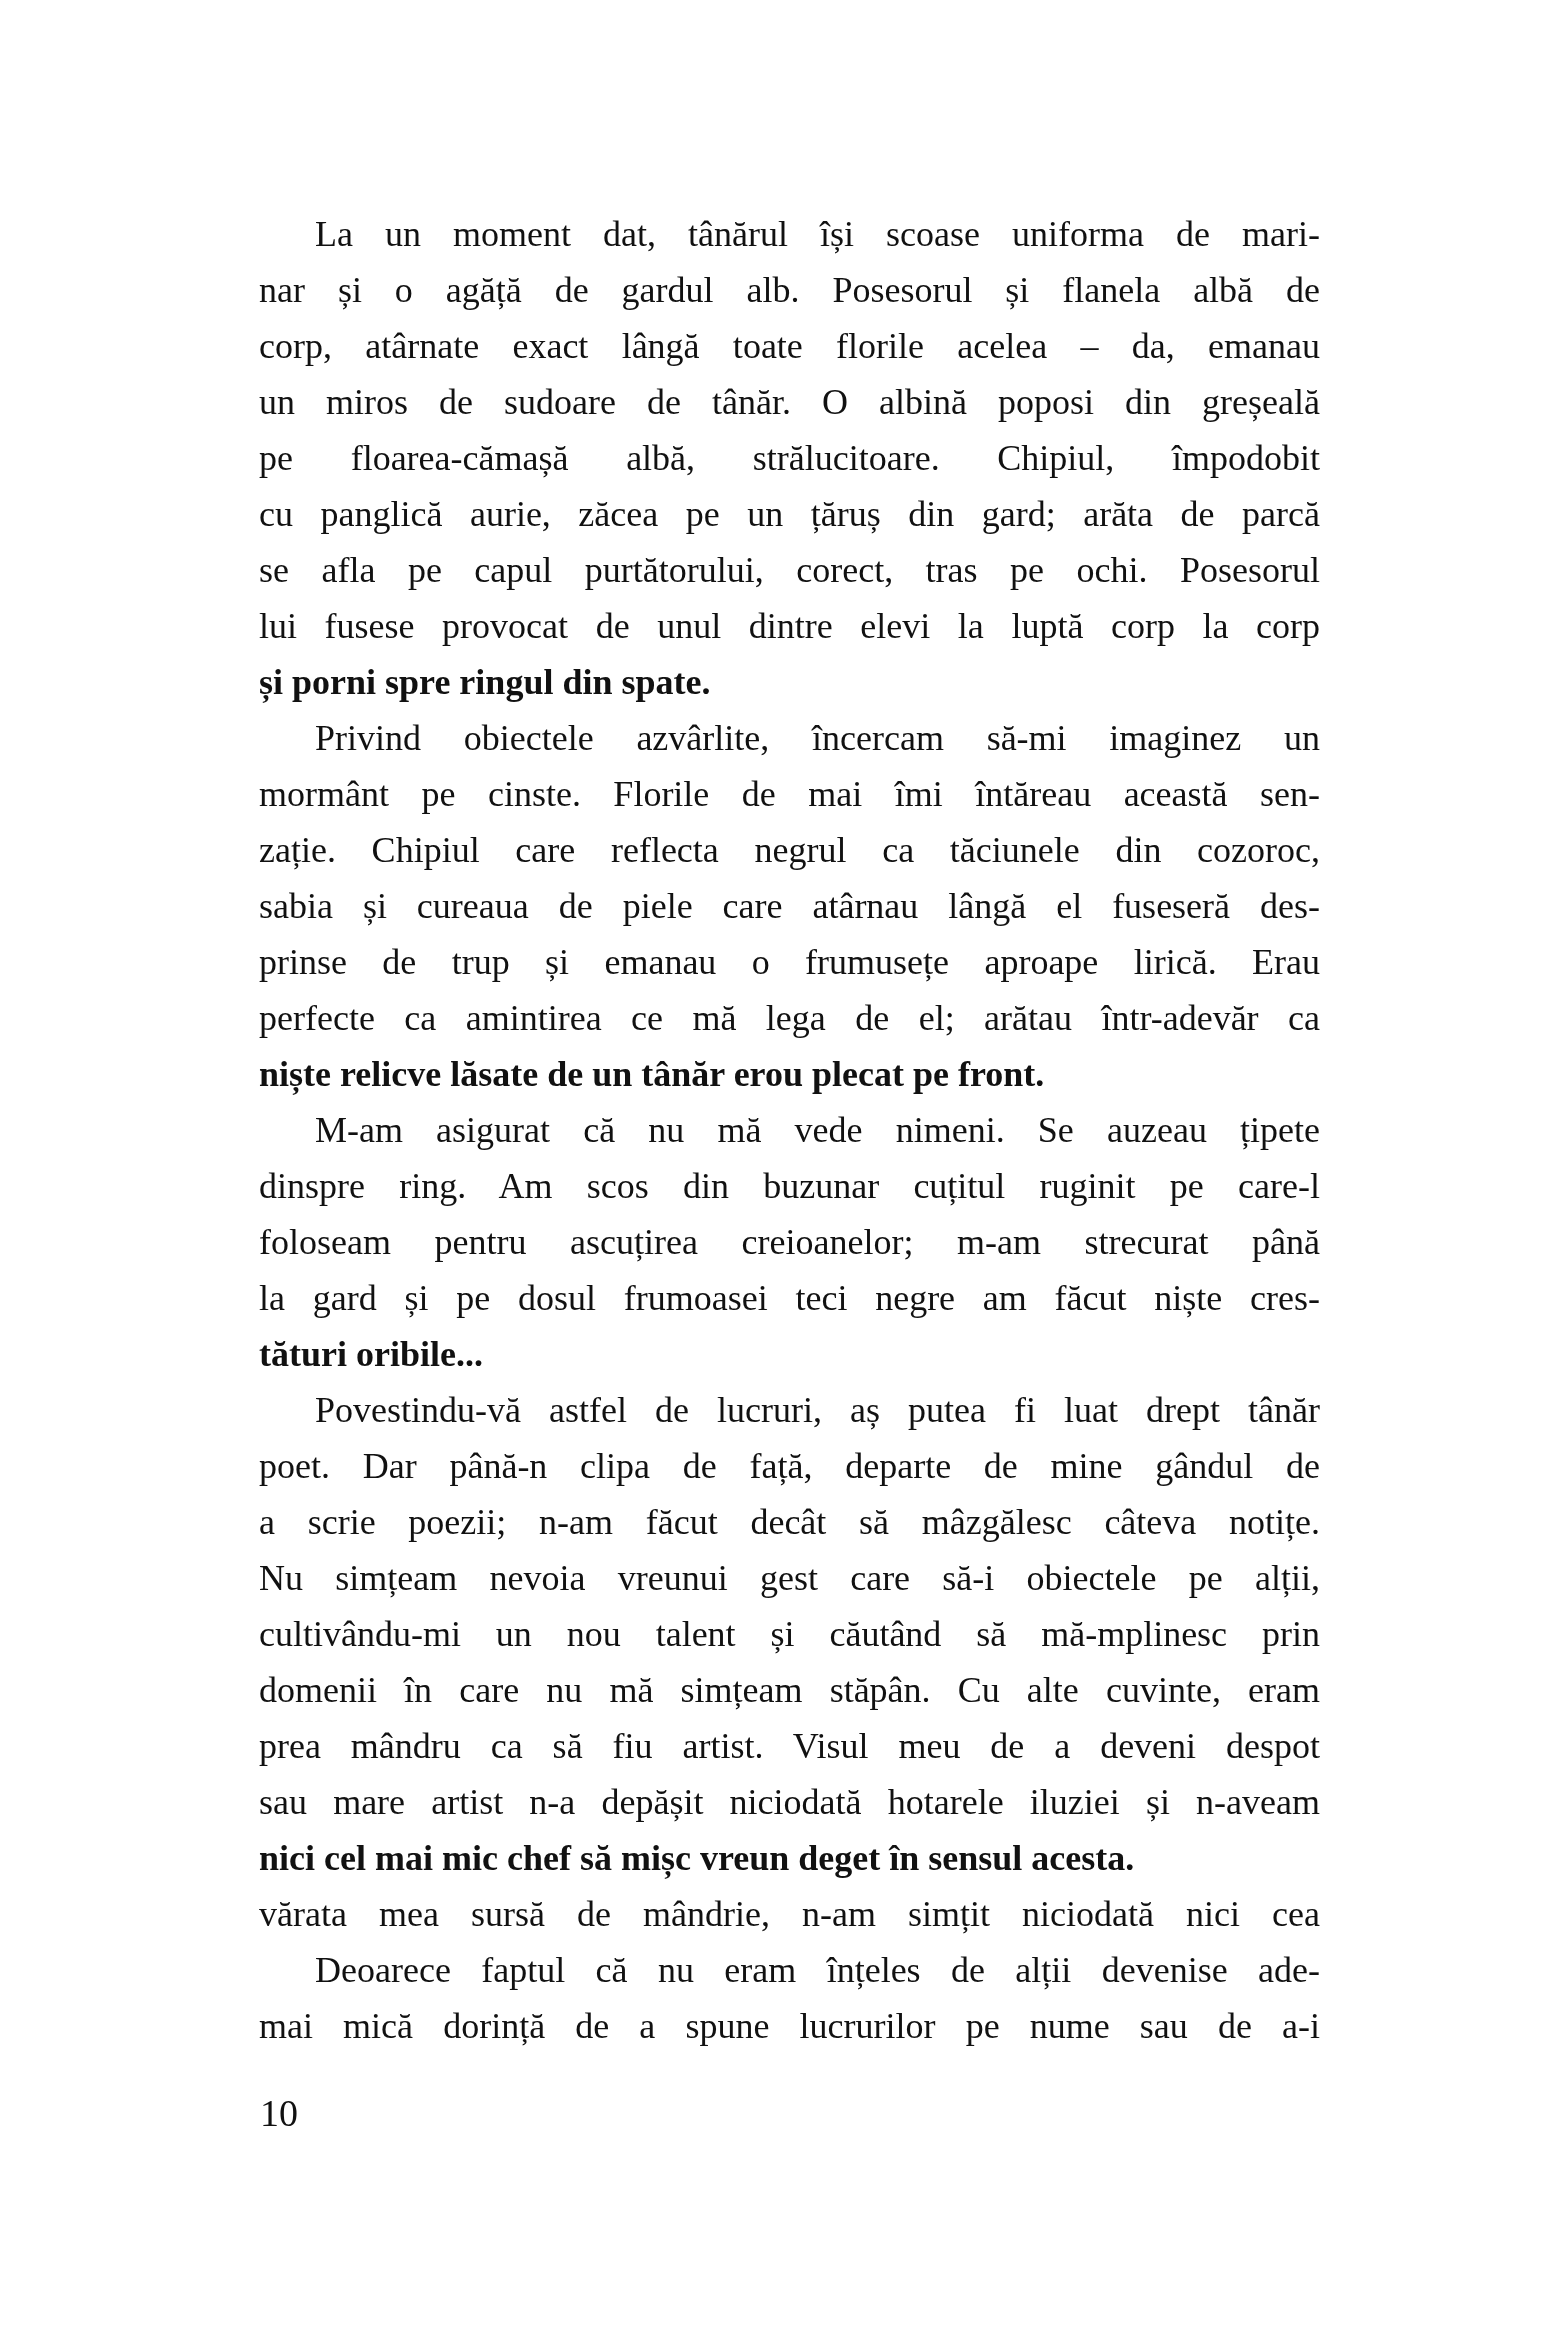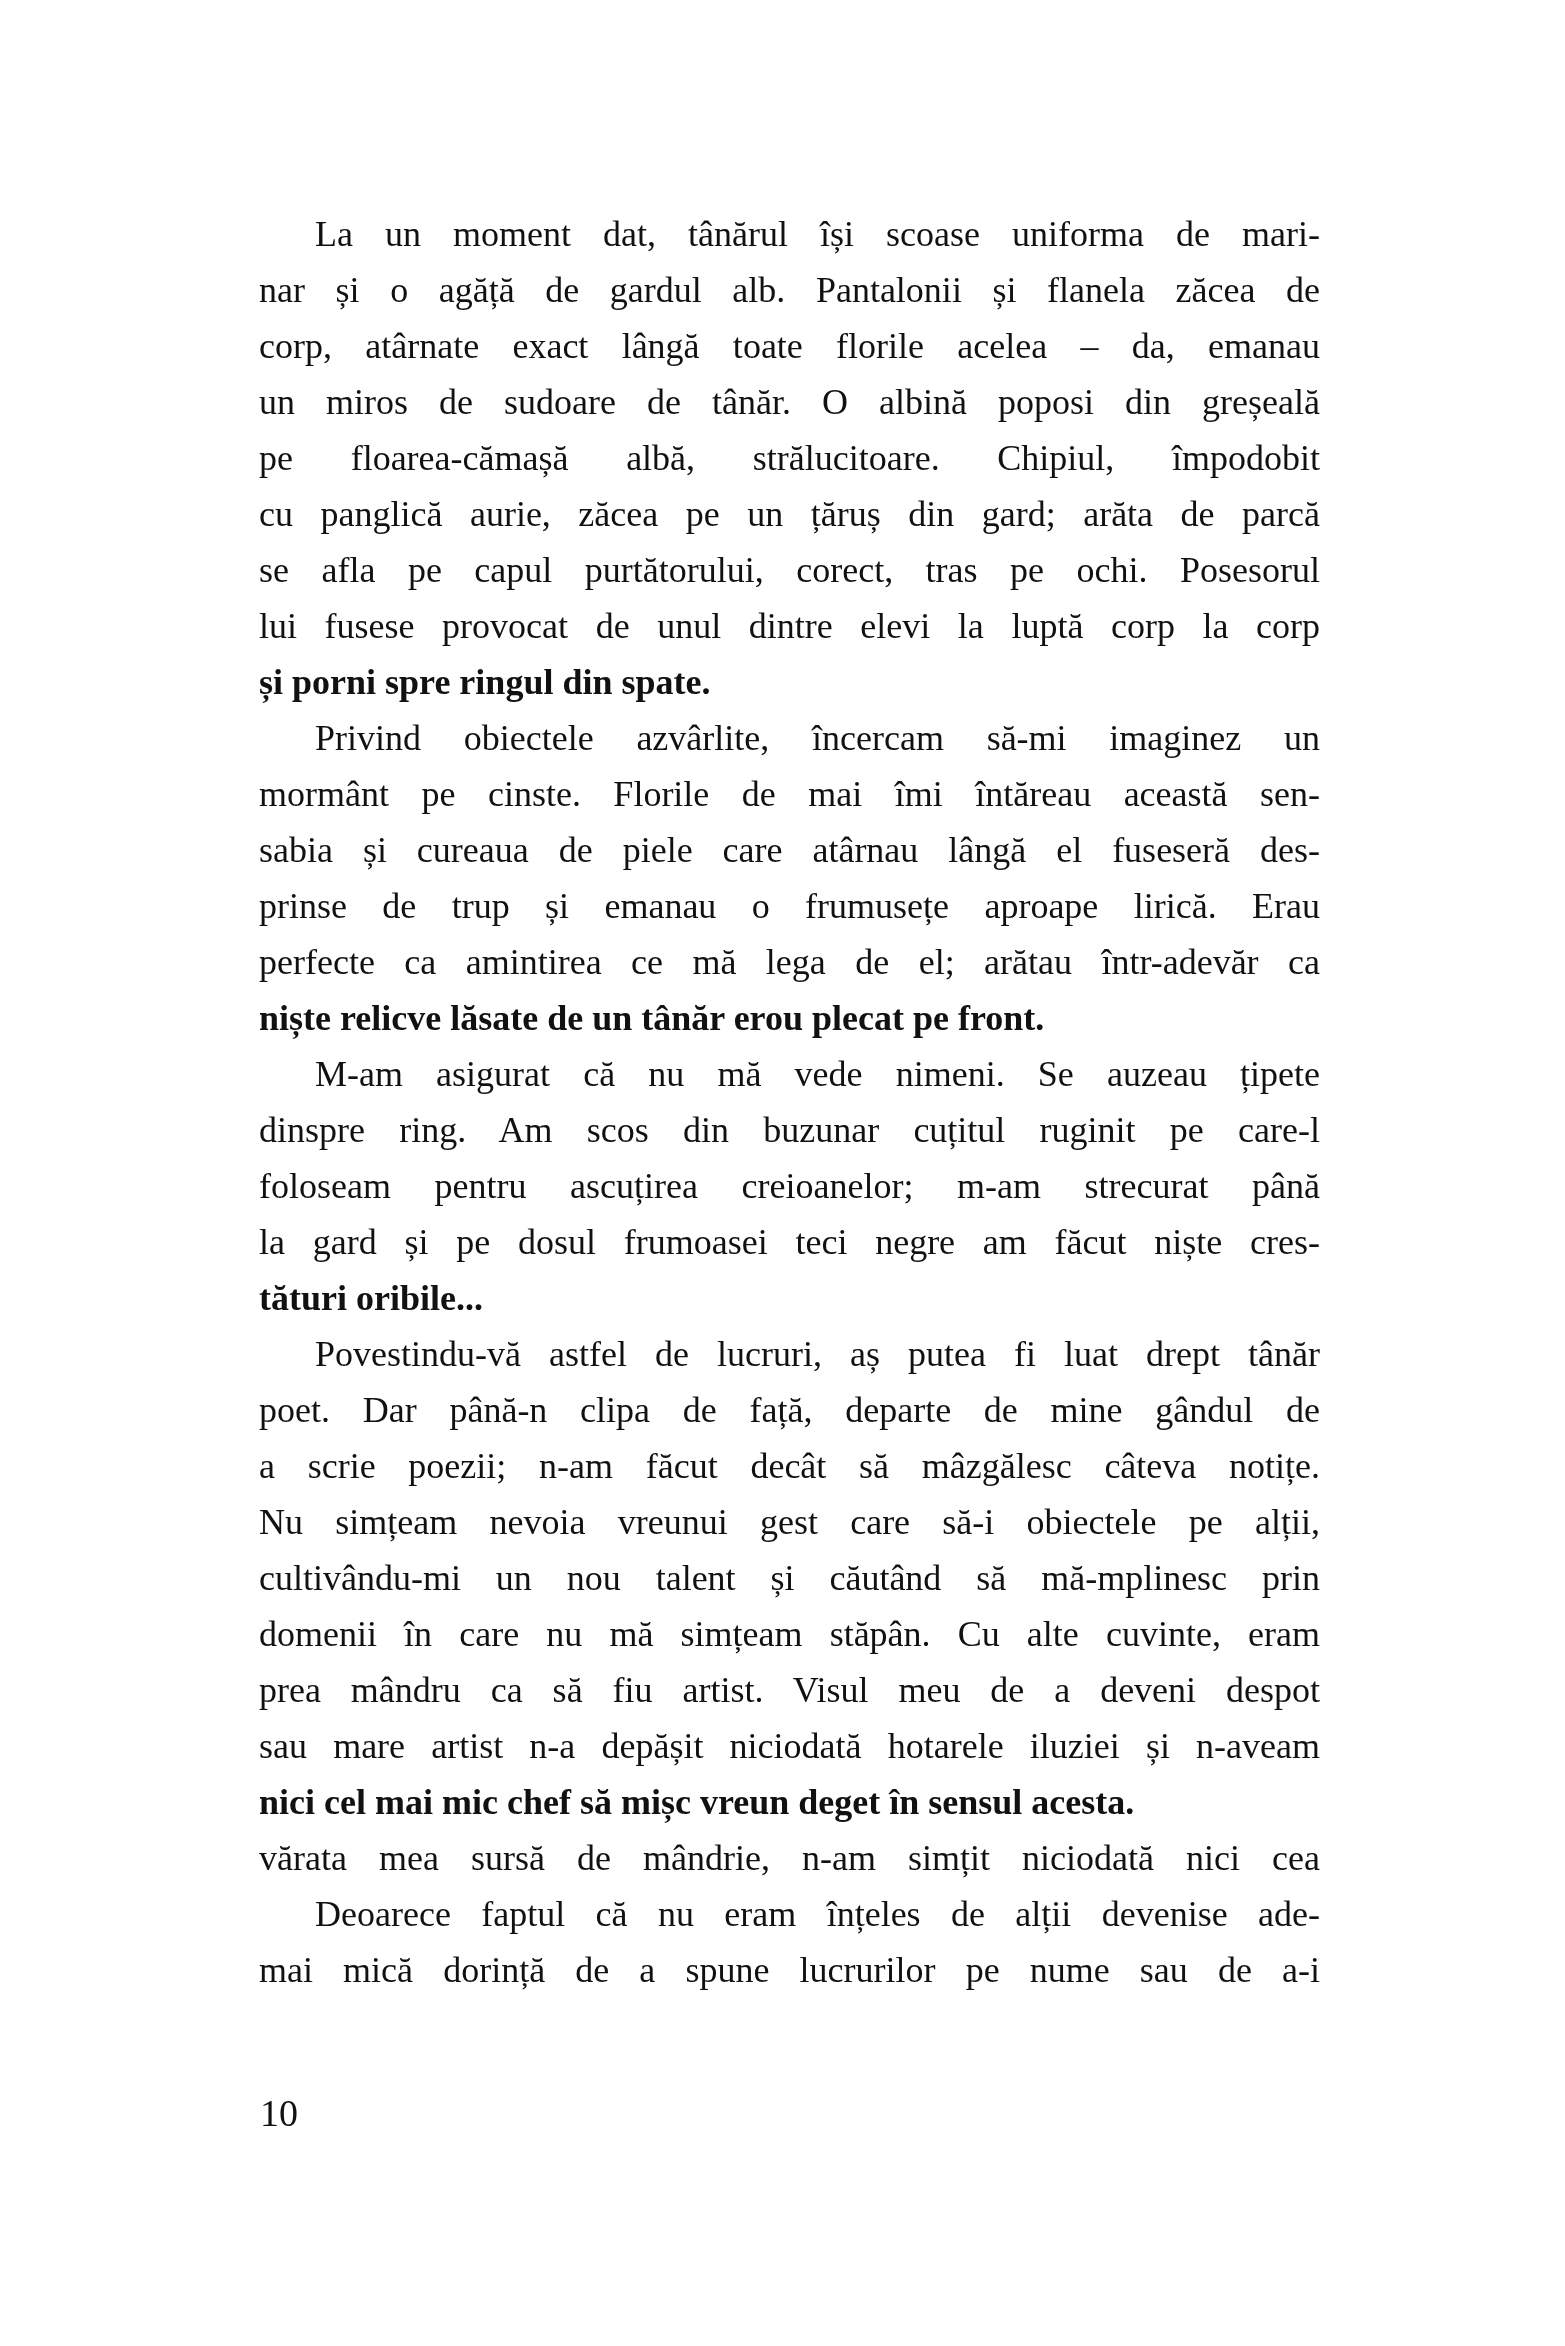--- a/index.html
+++ b/index.html
@@ -54,30 +54,31 @@
       font-size: 38px;
       line-height: 47px;
     }
   </style>
 </head>
 <body>
 
 <div class="page">
   <div class="text-block" id="text-block">
       <span class="line indent">La un moment dat, tânărul își scoase uniforma de mari-</span>
-      <span class="line">nar și o agăță de gardul alb. Pantalonii și flanela zăcea de</span>
+      <span class="line">nar și o agăță de gardul alb. Posesorul și flanela albă de</span>
       <span class="line">corp, atârnate exact lângă toate florile acelea – da, emanau</span>
       <span class="line">un miros de sudoare de tânăr. O albină poposi din greșeală</span>
       <span class="line">pe floarea-cămașă albă, strălucitoare. Chipiul, împodobit</span>
       <span class="line">cu panglică aurie, zăcea pe un țăruș din gard; arăta de parcă</span>
       <span class="line">se afla pe capul purtătorului, corect, tras pe ochi. Posesorul</span>
       <span class="line">lui fusese provocat de unul dintre elevi la luptă corp la corp</span>
       <span class="line last">și porni spre ringul din spate.</span>
       <span class="line indent">Privind obiectele azvârlite, încercam să-mi imaginez un</span>
       <span class="line">mormânt pe cinste. Florile de mai îmi întăreau această sen-</span>
+      <span class="line">zație. Chipiul care reflecta negrul ca tăciunele din cozoroc,</span>
       <span class="line">sabia și cureaua de piele care atârnau lângă el fuseseră des-</span>
       <span class="line">prinse de trup și emanau o frumusețe aproape lirică. Erau</span>
       <span class="line">perfecte ca amintirea ce mă lega de el; arătau într-adevăr ca</span>
       <span class="line last">niște relicve lăsate de un tânăr erou plecat pe front.</span>
       <span class="line indent">M-am asigurat că nu mă vede nimeni. Se auzeau țipete</span>
       <span class="line">dinspre ring. Am scos din buzunar cuțitul ruginit pe care-l</span>
       <span class="line">foloseam pentru ascuțirea creioanelor; m-am strecurat până</span>
       <span class="line">la gard și pe dosul frumoasei teci negre am făcut niște cres-</span>
       <span class="line last">tături oribile...</span>
       <span class="line indent">Povestindu-vă astfel de lucruri, aș putea fi luat drept tânăr</span>

